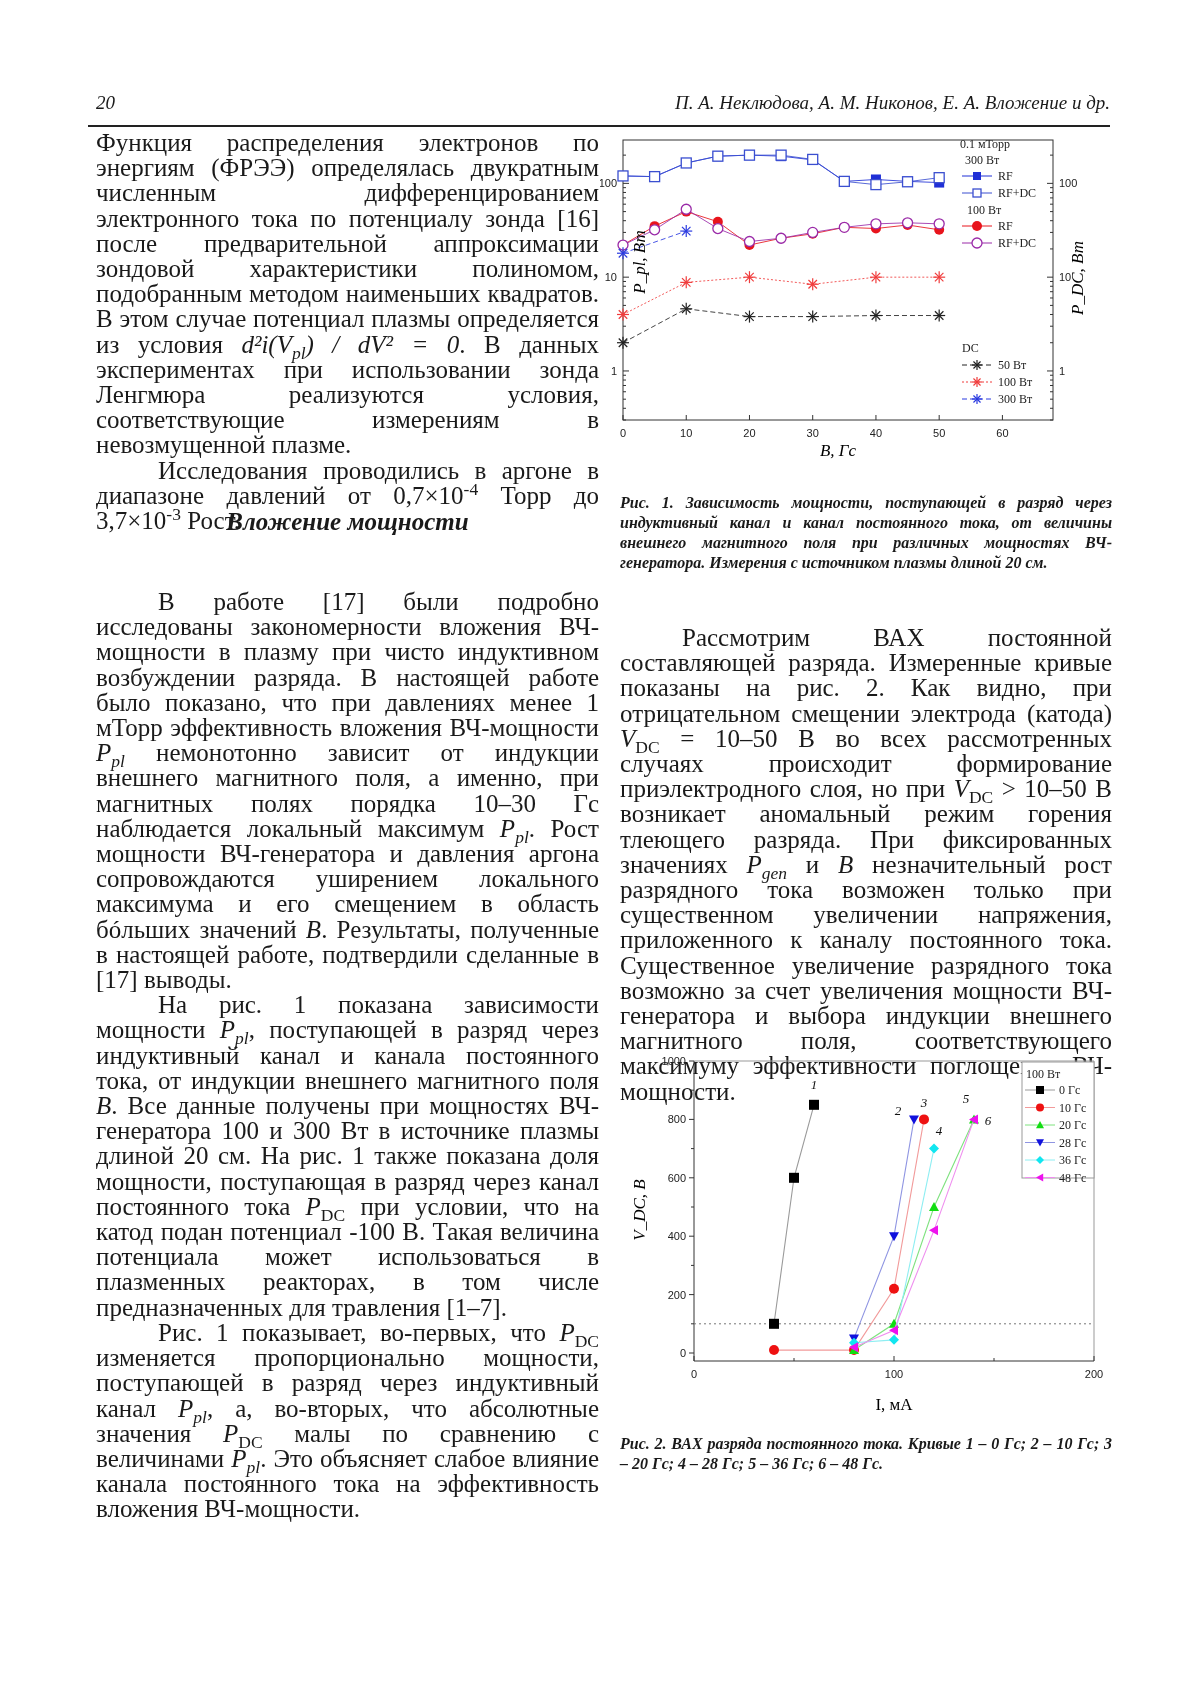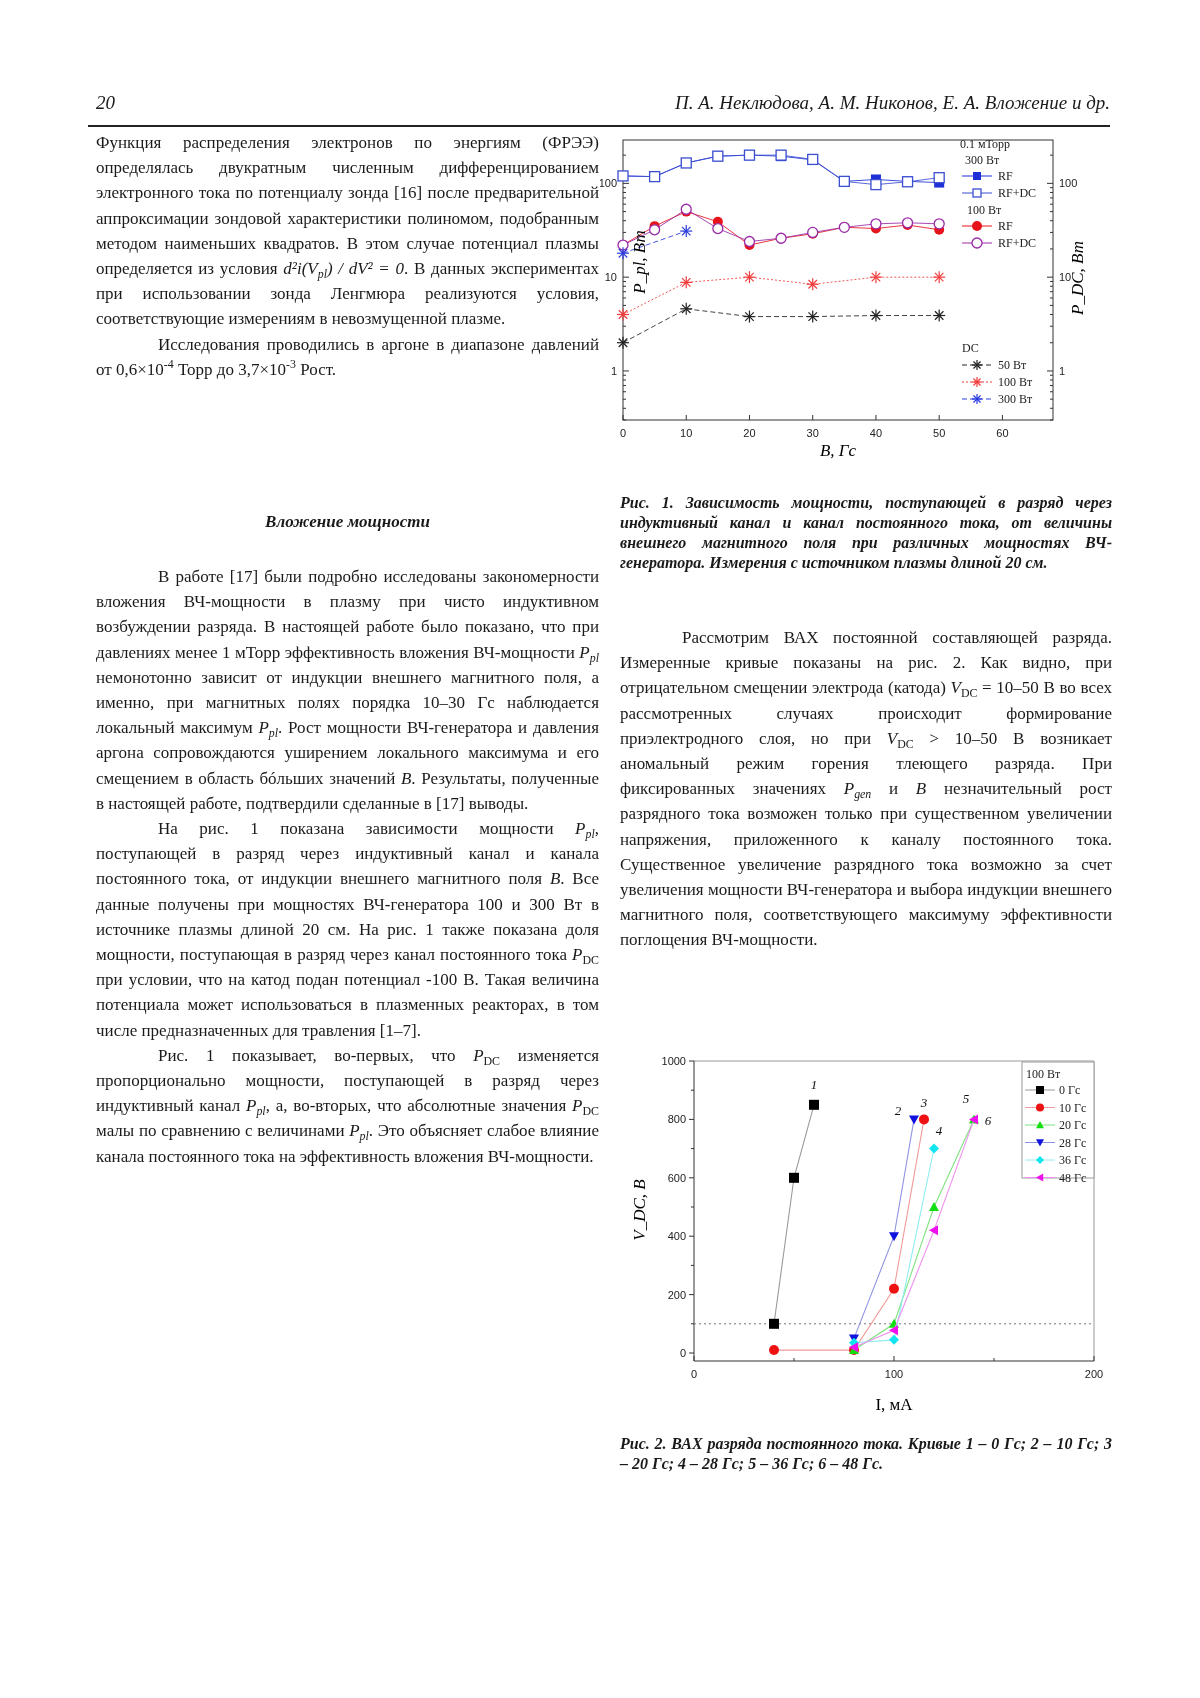--- a/index.html
+++ b/index.html
@@ -1,21 +1,21 @@
 <!DOCTYPE html>
 <html><head>
 <meta charset="utf-8">
 <style>
   html,body{margin:0;padding:0;background:#fff;}
   body{width:1200px;height:1698px;position:relative;overflow:hidden;
        font-family:"Liberation Serif","DejaVu Serif",serif;color:#1a1a1a;}
   .hdr-num{position:absolute;left:96px;top:92px;font-style:italic;font-size:19px;}
   .hdr-auth{position:absolute;right:90px;top:92px;font-style:italic;font-size:19px;}
   .hdr-rule{position:absolute;left:88px;right:90px;top:125px;border-top:2px solid #222;}
-  .col{position:absolute;font-size:17px;line-height:25.2px;text-align:justify;}
+  .col{position:absolute;font-size:25px;line-height:25.2px;text-align:justify;}
   .col p{margin:0;}
   .indent{text-indent:62px;}
   .left{left:96px;width:503px;}
   .right{left:620px;width:492px;}
   .h-sec{text-align:center;font-weight:bold;margin:0;}
   .h-sub{text-align:center;font-weight:bold;font-style:italic;margin:0;}
   .cap{position:absolute;font-weight:bold;font-style:italic;font-size:16px;line-height:20px;text-align:justify;}
   sub{font-size:70%;line-height:0;}
   sup{font-size:70%;line-height:0;}
   .i{font-style:italic;}
@@ -29,29 +29,29 @@
 <div class="hdr-num">20</div>
 <div class="hdr-auth">П. А. Неклюдова, А. М. Никонов, Е. А. Вложение и др.</div>
 <div class="hdr-rule"></div>
 
 <div class="col left" style="top:130px;">
   <p>
     <span>Функция распределения электронов по энергиям (ФРЭЭ) определялась двукратным численным дифференцированием электронного тока по потенциалу зонда [16] после предварительной аппроксимации зондовой характеристики полиномом, подобранным методом наименьших квадратов. В этом случае потенциал плазмы определяется из условия</span>
     <span class="formula"><span>d²i(V</span><sub>pl</sub><span>) / dV² = 0</span></span><span>. В данных экспериментах при использовании зонда Ленгмюра реализуются условия, соответствующие измерениям в невозмущенной плазме.</span>
   </p>
   <p class="indent">
-    <span>Исследования проводились в аргоне в диапазоне давлений от 0,6×10</span><sup>-4</sup><span> Торр до 3,7×10</span><sup>-3</sup><span> Рост.</span>
+    <span>Исследования проводились в аргоне в диапазоне давлений от 0,7×10</span><sup>-4</sup><span> Торр до 3,7×10</span><sup>-3</sup><span> Рост.</span>
   </p>
 </div>
 
 <div class="col left" style="top:490px;">
   <p class="h-sub" style="margin-top:19px;">Вложение мощности</p>
 </div>
 
-<div class="col left" style="top:564px;">
+<div class="col left" style="top:589px;">
   <p class="indent">
     <span>В работе [17] были подробно исследованы закономерности вложения ВЧ-мощности в плазму при чисто индуктивном возбуждении разряда. В настоящей работе было показано, что при давлениях менее 1 мТорр эффективность вложения ВЧ-мощности </span><span class="i">P</span><sub class="i">pl</sub><span> немонотонно зависит от индукции внешнего магнитного поля, а именно, при магнитных полях порядка 10–30 Гс наблюдается локальный максимум </span><span class="i">P</span><sub class="i">pl</sub><span>. Рост мощности ВЧ-генератора и давления аргона сопровождаются уширением локального максимума и его смещением в область бóльших значений </span><span class="i">B</span><span>. Результаты, полученные в настоящей работе, подтвердили сделанные в [17] выводы.</span>
   </p>
   <p class="indent">
     <span>На рис. 1 показана зависимости мощности </span><span class="i">P</span><sub class="i">pl</sub><span>, поступающей в разряд через индуктивный канал и канала постоянного тока, от индукции внешнего магнитного поля </span><span class="i">B</span><span>. Все данные получены при мощностях ВЧ-генератора 100 и 300 Вт в источнике плазмы длиной 20 см. На рис. 1 также показана доля мощности, поступающая в разряд через канал постоянного тока </span><span class="i">P</span><sub>DC</sub><span> при условии, что на катод подан потенциал -100 В. Такая величина потенциала может использоваться в плазменных реакторах, в том числе предназначенных для травления [1–7].</span>
   </p>
   <p class="indent">
     <span>Рис. 1 показывает, во-первых, что </span><span class="i">P</span><sub>DC</sub><span> изменяется пропорционально мощности, поступающей в разряд через индуктивный канал </span><span class="i">P</span><sub class="i">pl</sub><span>, а, во-вторых, что абсолютные значения </span><span class="i">P</span><sub>DC</sub><span> малы по сравнению с величинами </span><span class="i">P</span><sub class="i">pl</sub><span>. Это объясняет слабое влияние канала постоянного тока на эффективность вложения ВЧ-мощности.</span>
   </p>
 </div>

